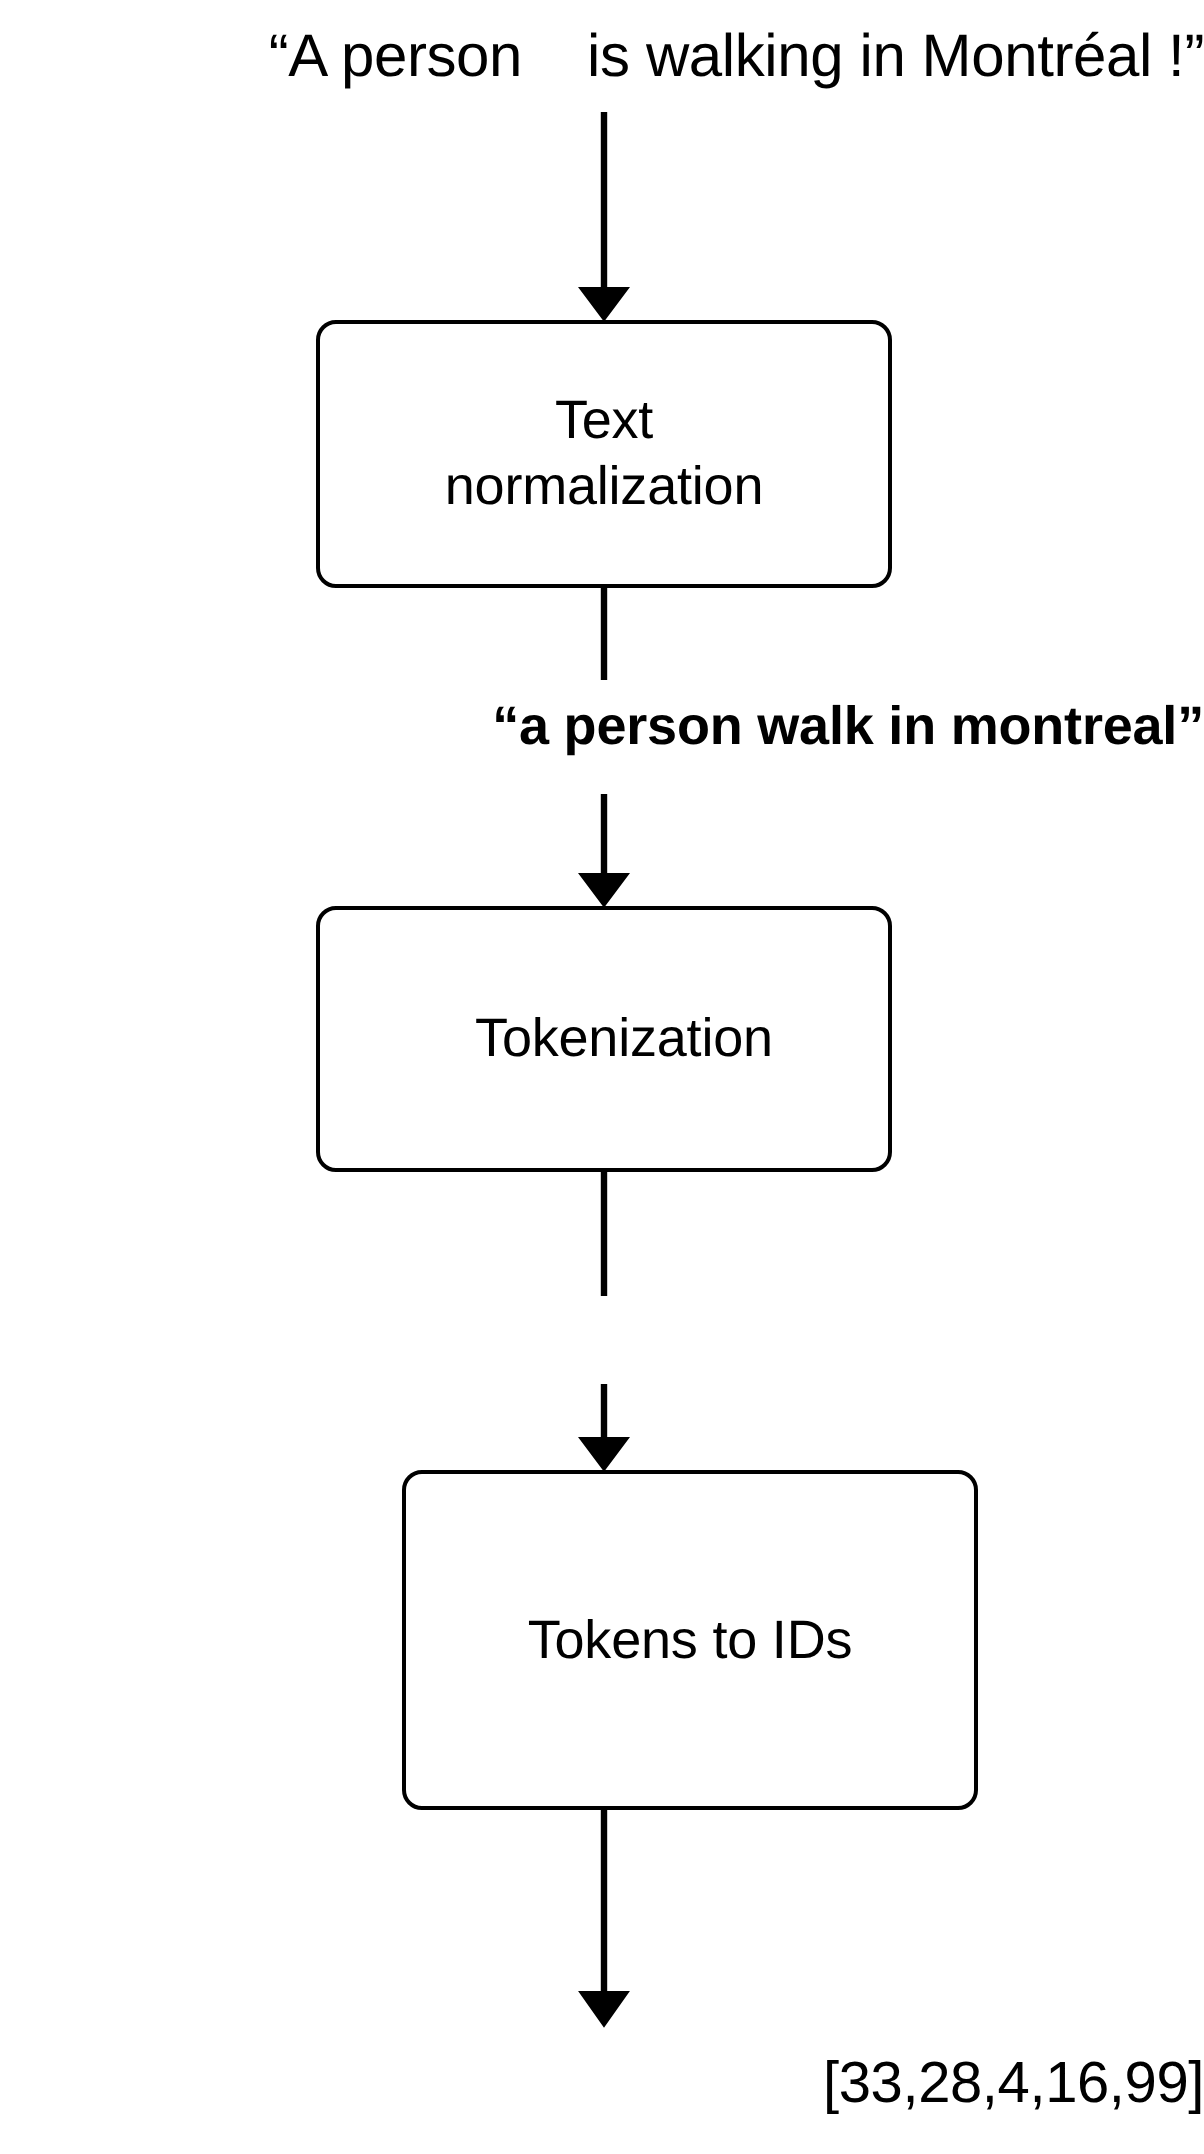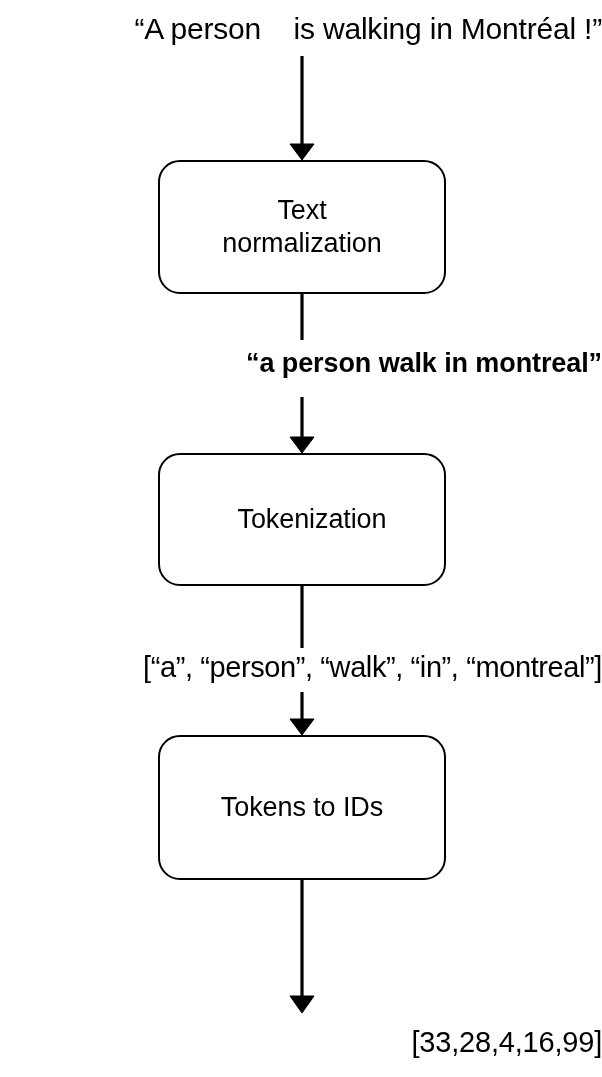--- a/index.html
+++ b/index.html
@@ -68,38 +68,38 @@
     letter-spacing: -0.2px;
   }
 
   
   .box {
     position: absolute;
     left: 158px;
     width: 288px;
     box-sizing: border-box;
     border: 2.4px solid #000000;
-    border-radius: 22px;
+    border-radius: 10px;
     background: #ffffff;
     display: flex;
     align-items: center;
     justify-content: center;
   }
   .box-label {
     font-size: 27px;
     line-height: 1.22;
     text-align: center;
     white-space: pre-line;
     color: #000;
     letter-spacing: -0.1px;
   }
 
   .box-normalization { top: 160px;  height: 134px; }
   .box-tokenization  { top: 453px;  height: 133px; padding-left: 20px; }
-  .box-tokens-ids    { top: 735px;  height: 145px; }
+  .box-tokens-ids    { top: 735px;  height: 170px; margin-left: 43px; }
 
   
   .conn {
     position: absolute;
     left: 0;
     top: 0;
     width: 602px;
     height: 1077px;
     pointer-events: none;
   }
@@ -153,21 +153,20 @@
     <div class="box-label">Text
 normalization</div>
   </div>
 
   <div class="txt txt-normalized">“a person walk in montreal”</div>
 
   <div class="box box-tokenization">
     <div class="box-label">Tokenization</div>
   </div>
 
-  <div class="txt txt-tokens">[“a”, “person”, “walk”, “in”, “montreal”]</div>
 
   <div class="box box-tokens-ids">
     <div class="box-label">Tokens to IDs</div>
   </div>
 
   <div class="txt txt-ids">[33,28,4,16,99]</div>
 
 </div>
 
 </body></html>

